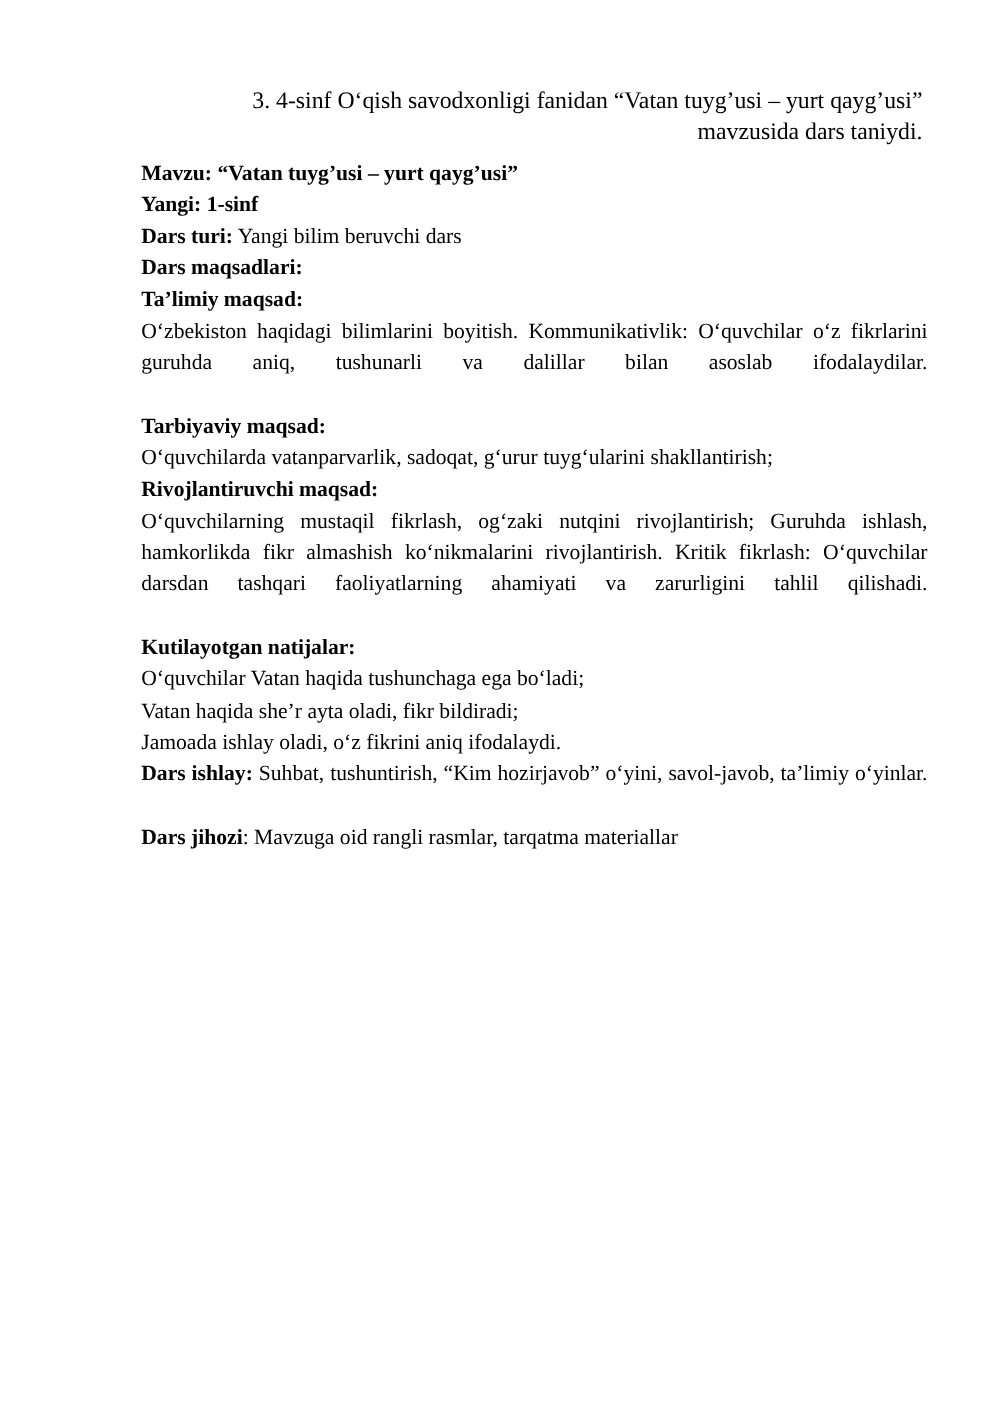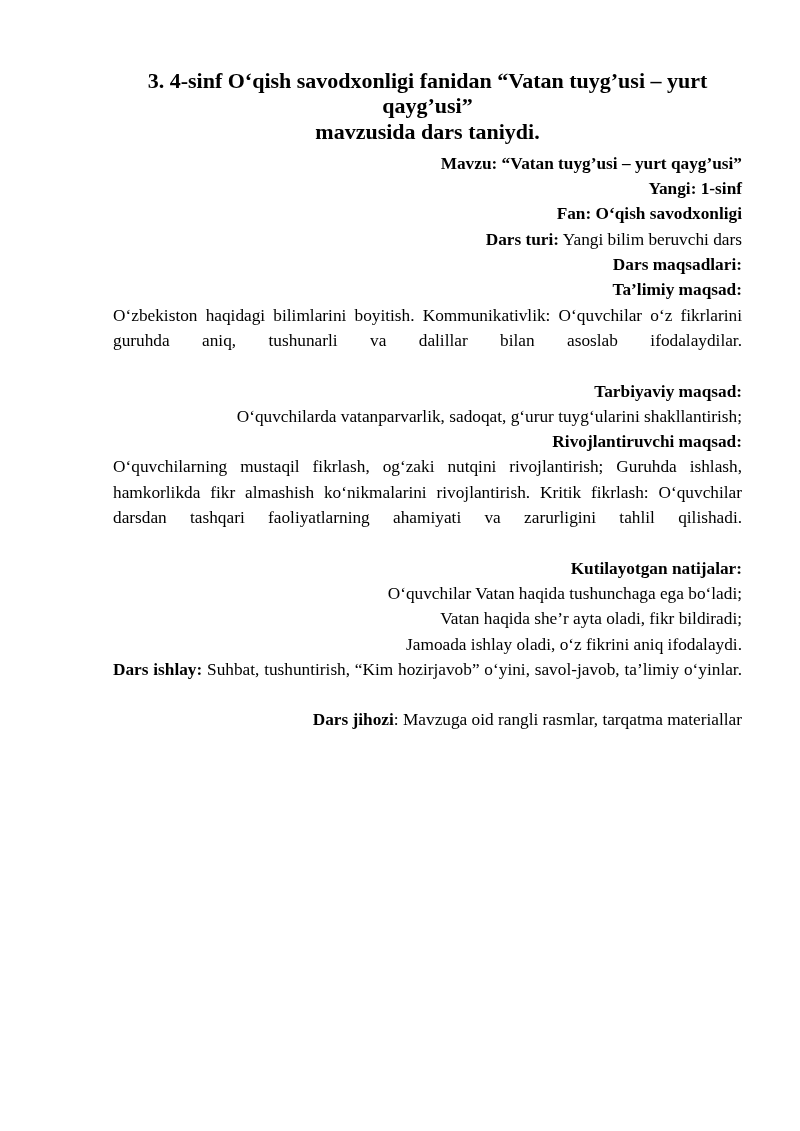--- a/index.html
+++ b/index.html
@@ -22,32 +22,32 @@
     box-sizing: border-box;
     padding: 68px 58px 60px 113px;
   }
   .doc-body {
     width: 629px;
     font-size: 17.3px;
     line-height: 25.3px;
   }
 
   .doc-title {
-    text-align: center;
-    font-weight: bold;
-    font-size: 22px;
+    text-align: right;
+    font-weight: normal;
+    font-size: 19px;
     line-height: 25.3px;
     margin: 0 0 0 0;
     padding: 0 4px;
   }
 
   .line {
     margin: 0;
     padding: 0;
-    text-align: right;
+    text-align: left;
   }
   .para {
     margin: 0;
     padding: 0;
     text-align: justify;
     text-justify: inter-word;
   }
   
   .para::after {
     content: "";
@@ -71,21 +71,20 @@
       <br>
       <span>mavzusida dars taniydi.</span>
     </div>
 
     <div class="spacer-title"></div>
 
     <div class="line"><span class="b">Mavzu:</span><span class="b"> “Vatan tuyg’usi – yurt qayg’usi”</span></div>
 
     <div class="line"><span class="b">Yangi:</span><span class="b"> 1-sinf</span></div>
 
-    <div class="line"><span class="b">Fan:</span><span class="b"> O‘qish savodxonligi</span></div>
 
     <div class="line"><span class="b">Dars turi:</span><span class="r"> Yangi bilim beruvchi dars</span></div>
 
     <div class="line"><span class="b">Dars maqsadlari:</span></div>
 
     <div class="line"><span class="b">Ta’limiy maqsad:</span></div>
 
 
     <div class="para">O‘zbekiston haqidagi bilimlarini boyitish. Kommunikativlik: O‘quvchilar o‘z fikrlarini guruhda aniq, tushunarli va dalillar bilan asoslab ifodalaydilar.</div>
 

